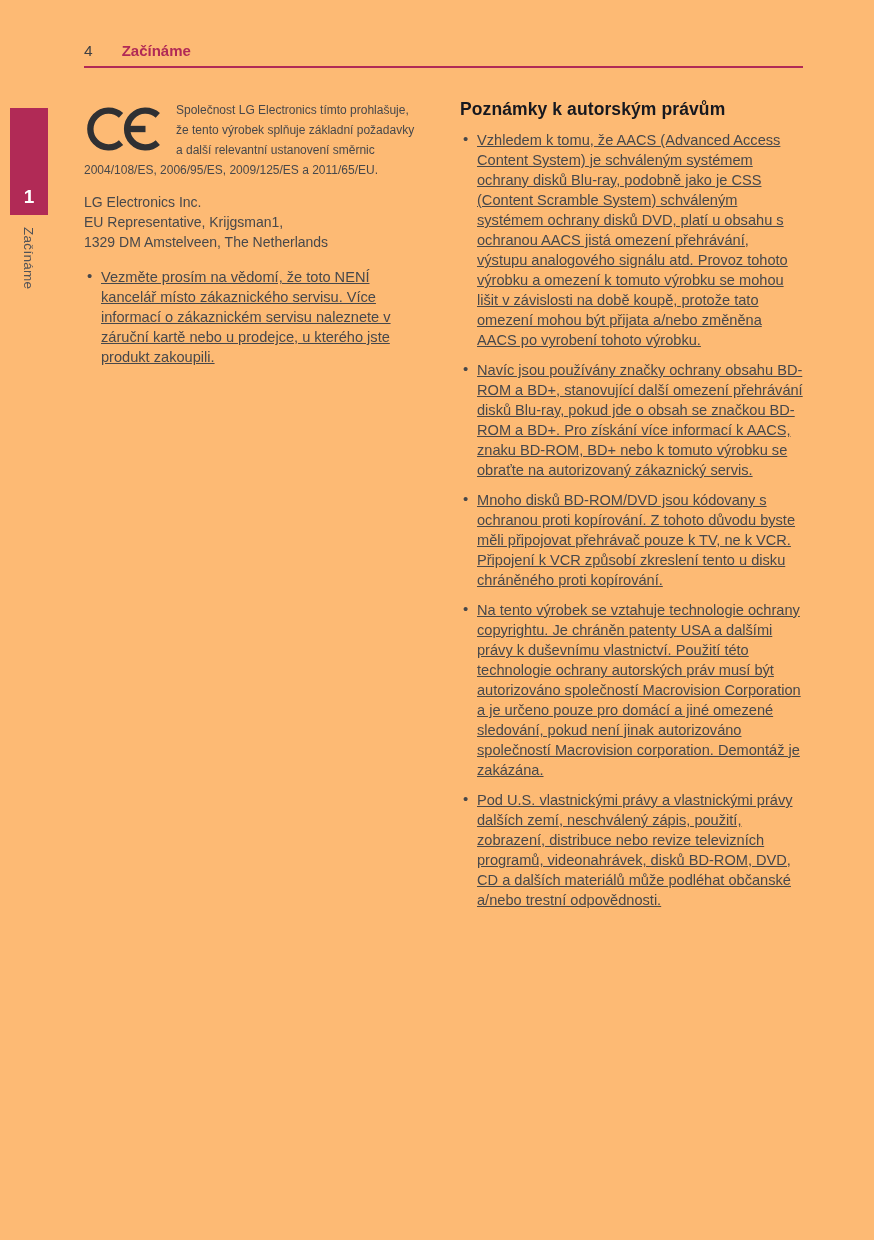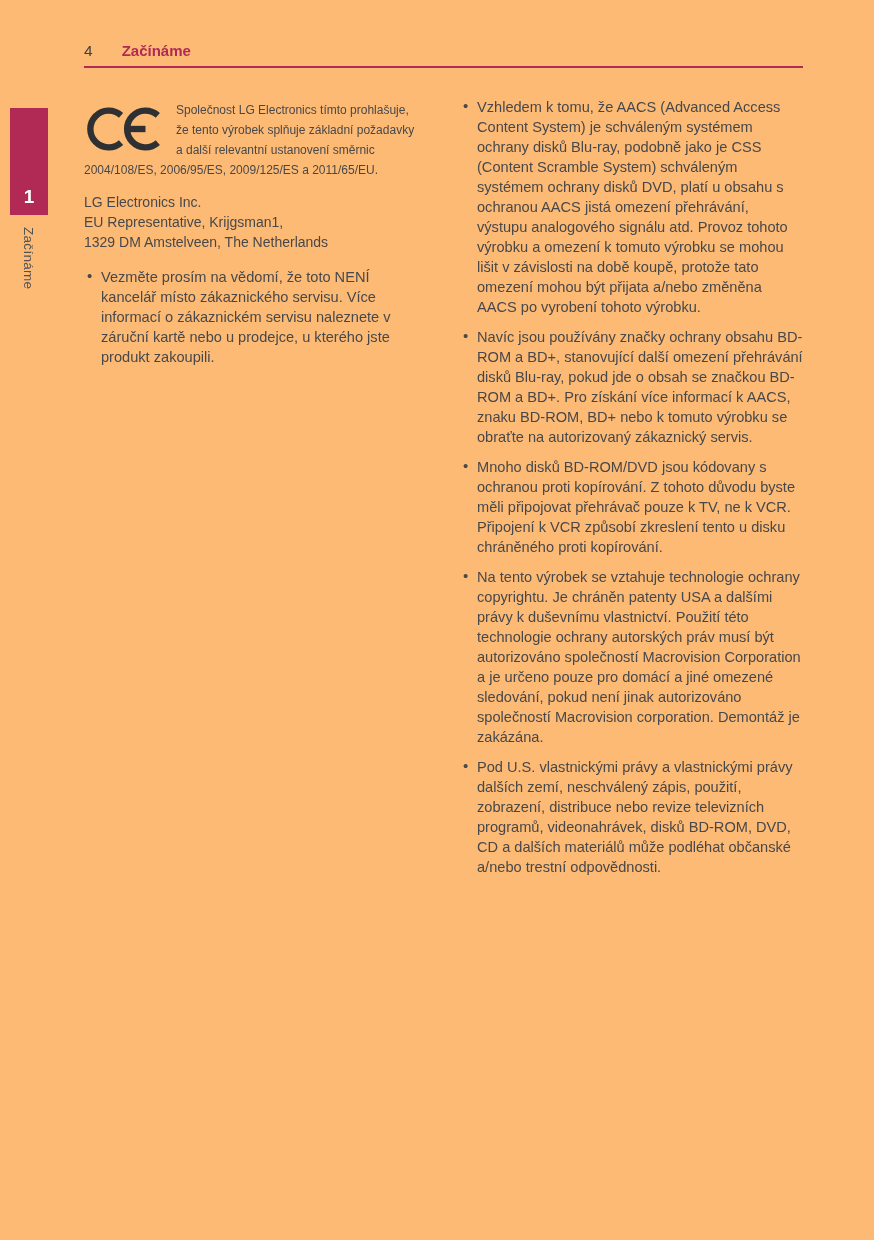--- a/index.html
+++ b/index.html
@@ -41,21 +41,21 @@
   .ce-logo svg { display:block; }
 
   .contact-heading {
     margin-top:19px; font-size:14.8px; line-height:20px;
     font-weight:bold; color:#1c1d21;
   }
   .address { margin-top:12px; }
   .address div { font-size:14px; line-height:20px; color:#47484b; }
 
   
-  ul.bullets { list-style:none; margin-top:15px; }
+  ul.bullets { list-style:none; margin-top:15px;text-decoration:underline; }
   ul.bullets li {
     position:relative; padding-left:17px; margin-bottom:10px;
     font-size:14.6px; line-height:20px; color:#47484b;
   }
   ul.bullets li::before {
     content:"\2022"; position:absolute; left:3px; top:-1px;
     color:#47484b; font-size:15px;
   }
 
   
@@ -103,20 +103,21 @@
     <ul class="bullets">
       <li>
         <span>Vezměte prosím na vědomí, že toto NENÍ kancelář místo zákaznického servisu. Více informací o zákaznickém servisu naleznete v záruční kartě nebo u prodejce, u kterého jste produkt zakoupili.</span>
       </li>
     </ul>
 
   </section>
 
   <section class="col-right">
 
+    <h2 class="copyright-heading">Poznámky k autorským právům</h2>
 
     <ul class="bullets">
       <li>
         <span>Vzhledem k tomu, že AACS (Advanced Access Content System) je schváleným systémem ochrany disků Blu-ray, podobně jako je CSS (Content Scramble System) schváleným systémem ochrany disků DVD, platí u obsahu s ochranou AACS jistá omezení přehrávání, výstupu analogového signálu atd. Provoz tohoto výrobku a omezení k tomuto výrobku se mohou lišit v závislosti na době koupě, protože tato omezení mohou být přijata a/nebo změněna AACS po vyrobení tohoto výrobku.</span>
       </li>
       <li>
         <span>Navíc jsou používány značky ochrany obsahu BD-ROM a BD+, stanovující další omezení přehrávání disků Blu-ray, pokud jde o obsah se značkou BD-ROM a BD+. Pro získání více informací k AACS, znaku BD-ROM, BD+ nebo k tomuto výrobku se obraťte na autorizovaný zákaznický servis.</span>
       </li>
       <li>
         <span>Mnoho disků BD-ROM/DVD jsou kódovany s ochranou proti kopírování. Z tohoto důvodu byste měli připojovat přehrávač pouze k TV, ne k VCR. Připojení k VCR způsobí zkreslení tento u disku chráněného proti kopírování.</span>

